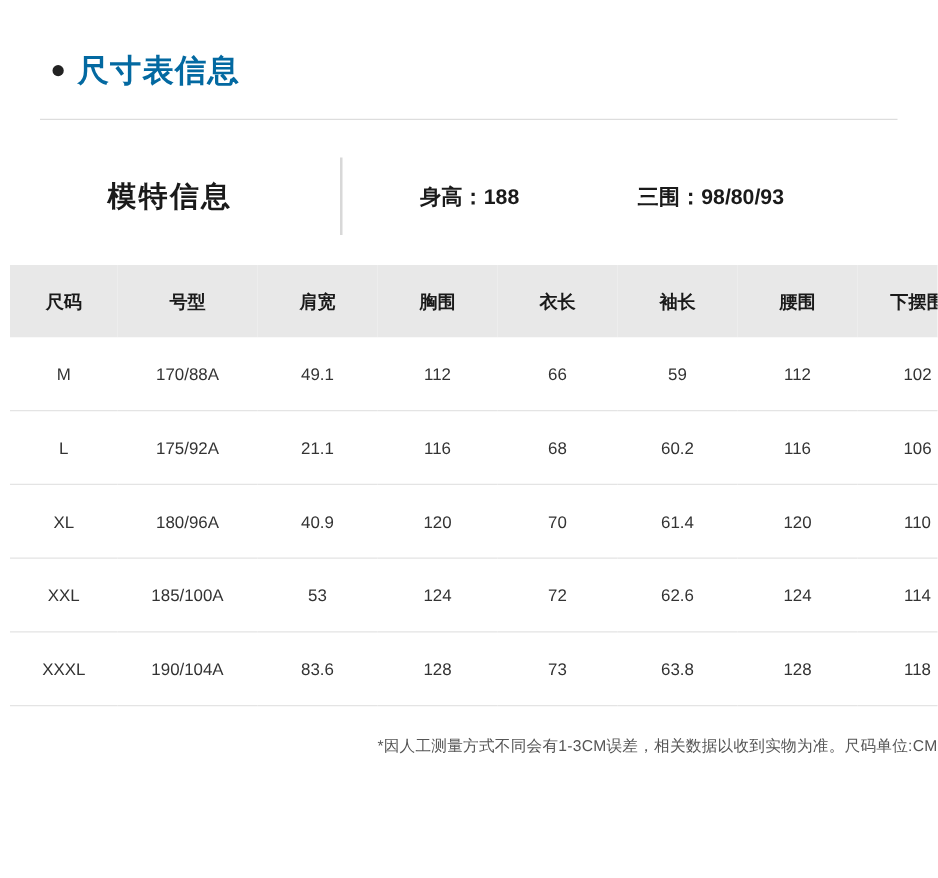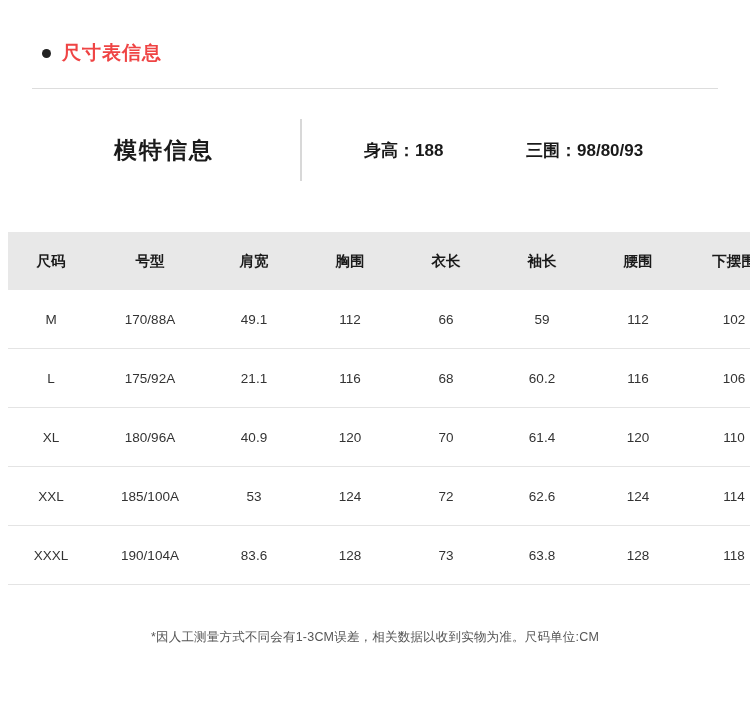--- a/index.html
+++ b/index.html
@@ -29,40 +29,39 @@
   }
   .bullet {
     width: 9px;
     height: 9px;
     border-radius: 50%;
     background: #222222;
     margin-right: 11px;
     flex: 0 0 auto;
   }
   .title-text {
-    font-size: 19px;
+    font-size: 25px;
     font-weight: bold;
     letter-spacing: 1px;
-    color: #ef4444;
+    color: #0369a1;
   }
 
   .divider {
     margin: 22px 32px 0 32px;
     height: 1px;
     background: #dddddd;
   }
 
   
   .model-block {
     display: flex;
     align-items: center;
     padding: 26px 16px 0 0;
     height: 96px;
     box-sizing: border-box;
-    margin-left: 28px;
   }
   .model-label {
     width: 272px;
     text-align: center;
     font-size: 23px;
     font-weight: bold;
     letter-spacing: 2px;
     color: #1a1a1a;
   }
   .vline {
@@ -71,28 +70,29 @@
     background: #d8d8d8;
     margin-right: 62px;
   }
   .model-facts {
     display: grid;
     grid-template-columns: 162px auto;
     row-gap: 14px;
     font-size: 17px;
     color: #1a1a1a;
     font-weight: bold;
+    gap: 12px;
   }
   .model-facts div {
     white-space: nowrap;
   }
 
   
   .table-wrap {
-    margin-top: 47px;
+    margin-top: 20px;
     padding: 0 8px;
   }
   table.size-table {
     width: 734px;
     border-collapse: collapse;
     table-layout: fixed;
   }
   table.size-table th {
     background: #e8e8e8;
     font-size: 14.5px;
@@ -117,22 +117,22 @@
   .col-1 { width: 112px; }
   .col-2 { width: 96px; }
   .col-3 { width: 96px; }
   .col-4 { width: 96px; }
   .col-5 { width: 96px; }
   .col-6 { width: 96px; }
   .col-7 { width: 96px; }
 
   
   .footnote {
-    margin-top: 44px;
-    text-align: center;
+    margin-top: 24px;
+    text-align: right;
     font-size: 12.5px;
     color: #555555;
     letter-spacing: 0.2px;
   }
 </style>
 </head>
 <body>
 
 <div class="page">
 

